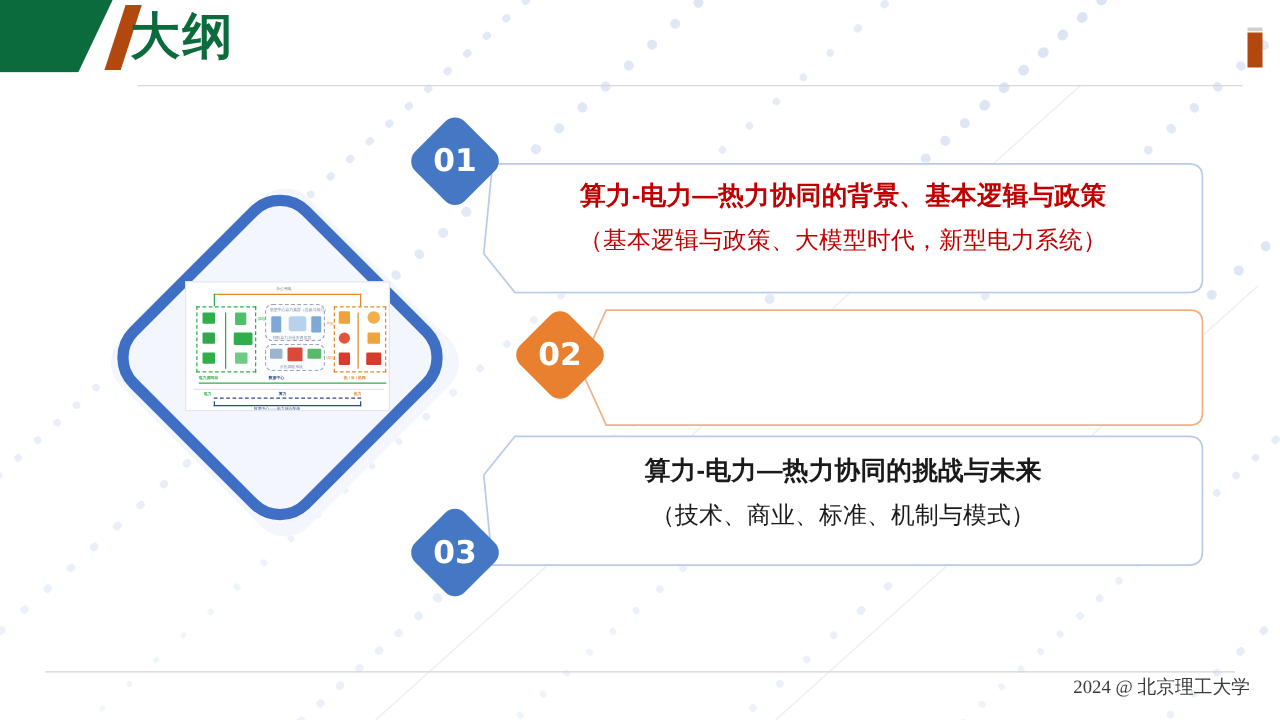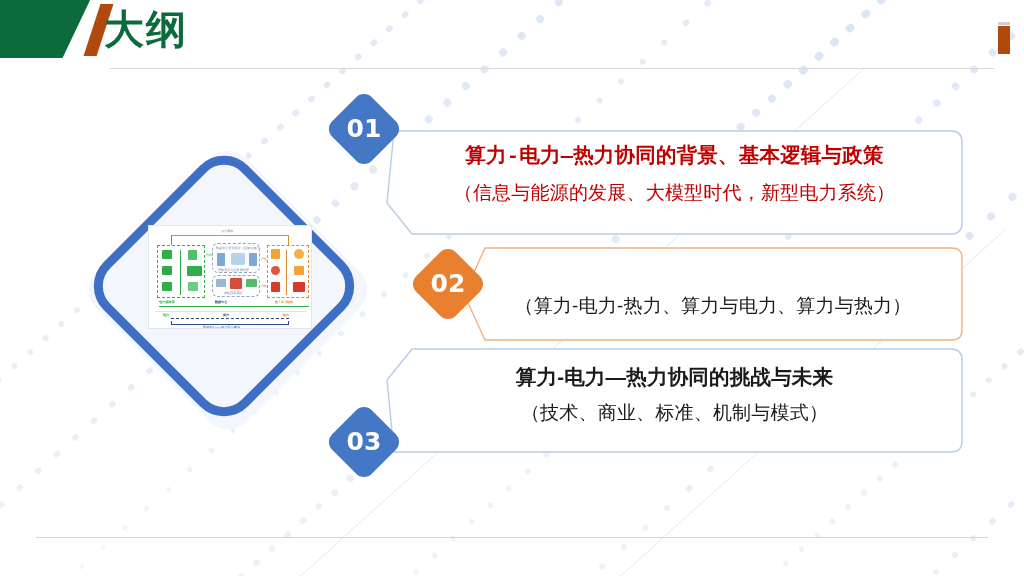--- a/index.html
+++ b/index.html
@@ -380,38 +380,35 @@
         <div class="bar" style="left:139px;top:95px;width:1px;height:4px;background:#2b4b86;"></div>
         <div class="lbl" style="left:54px;top:99px;color:#2b4b86;">数据中心——电力综合能源</div>
       </div>
     </div>
   </div>
 
   <div class="card" style="left:386px;top:130px;width:577px;height:105px;">
     <svg width="577" height="105" viewBox="0 0 577 105" style="position:absolute;left:0;top:0;">
       <path d="M 8 1 L 565 1 Q 576 1 576 12 L 576 93 Q 576 104 565 104 L 26 104 L 1 73 Z" fill="#ffffff" stroke="#b9cbe8" stroke-width="1.4"></path>
     </svg>
-    <div class="card-text" style="top:12px;font-family:Liberation Mono, monospace;">
+    <div class="card-text" style="top:12px;">
       <div class="c-title red">算力-电力—热力协同的背景、基本逻辑与政策</div>
     </div>
     <div class="card-text" style="top:48px;">
-      <div class="c-sub red">（信息与能源的发展、大模型时代，新型电力系统）</div>
+      <div class="c-sub red">（基本逻辑与政策、大模型时代，新型电力系统）</div>
     </div>
   </div>
   <div class="badge badge-blue" style="left:336px;top:101px;">
     <span>01</span>
   </div>
 
   <div class="card" style="left:463px;top:247px;width:500px;height:94px;">
     <svg width="500" height="94" viewBox="0 0 500 94" style="position:absolute;left:0;top:0;">
       <path d="M 22 1 L 489 1 Q 499 1 499 11 L 499 83 Q 499 93 489 93 L 22 93 L 1 47 Z" fill="#ffffff" stroke="#f0b184" stroke-width="1.4"></path>
     </svg>
-    <div class="card-text" style="top:44px;">
-      <div class="c-sub blk">（算力-电力-热力、算力与电力、算力与热力）</div>
-    </div>
   </div>
   <div class="badge badge-orange" style="left:420px;top:256px;">
     <span>02</span>
   </div>
 
   <div class="card" style="left:386px;top:348px;width:577px;height:105px;">
     <svg width="577" height="105" viewBox="0 0 577 105" style="position:absolute;left:0;top:0;">
       <path d="M 26 1 L 565 1 Q 576 1 576 12 L 576 93 Q 576 104 565 104 L 8 104 L 1 32 Z" fill="#ffffff" stroke="#b9cbe8" stroke-width="1.4"></path>
     </svg>
     <div class="card-text" style="top:50px;">
@@ -419,14 +416,15 @@
     </div>
     <div class="card-text" style="top:14px;">
       <div class="c-title blk">算力-电力—热力协同的挑战与未来</div>
     </div>
   </div>
   <div class="badge badge-blue" style="left:336px;top:414px;">
     <span>03</span>
   </div>
 
   <div class="foot-rule"></div>
+  <div class="copyright">2024 @ 北京理工大学</div>
 
 </div>
 
 </body></html>

